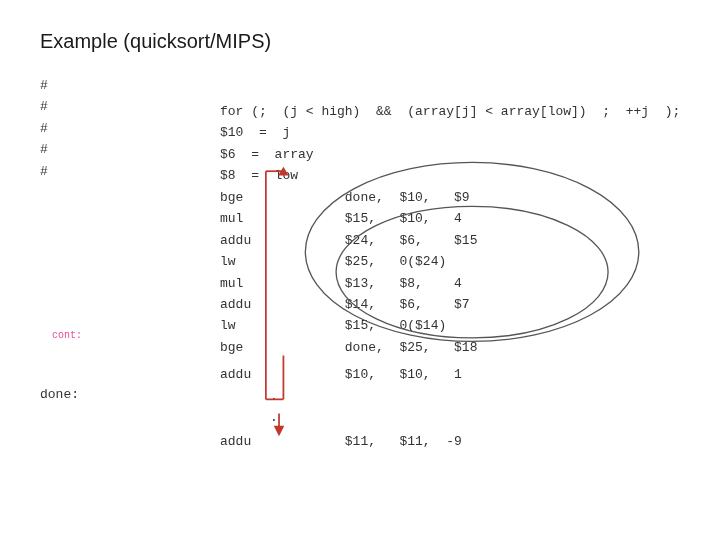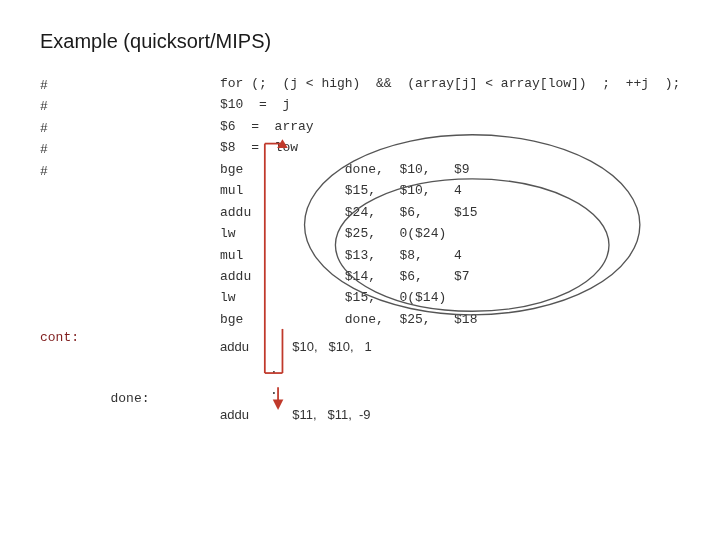--- a/index.html
+++ b/index.html
@@ -33,49 +33,48 @@
     .hash-labels {
       font-family: 'Courier New', Courier, monospace;
       font-size: 13px;
       color: #333;
       line-height: 1.65;
       padding-top: 2px;
     }
 
     .cont-label {
       font-family: 'Courier New', Courier, monospace;
-      font-size: 13px;
-      color: #7f1d1d;
+      font-size: 10px;
+      color: #ec4899;
       margin-top: 148px;
-      margin-left: 0px;
+      margin-left: 12px;
     }
 
     .done-label {
       font-family: 'Courier New', Courier, monospace;
       font-size: 13px;
       color: #333;
       margin-top: 46px;
-      text-align: center;
     }
 
     .code-col {
       flex: 1;
       font-family: 'Courier New', Courier, monospace;
       font-size: 13px;
       color: #333;
       line-height: 1.65;
       position: relative;
     }
 
     .code-line {
       white-space: pre;
     }
 
     .addu-line {
-      font-family: Liberation Sans, sans-serif;
+      font-family: Liberation Mono, monospace;
       font-size: 13px;
       color: #333;
       white-space: pre;
     }
 
     
     .svg-overlay {
       position: absolute;
       top: 0;
       left: 0;
@@ -96,21 +95,21 @@
       <div>#</div>
       <div>#</div>
       <div>#</div>
       <div>#</div>
       <div>#</div>
     </div>
     <div class="cont-label">cont:</div>
     <div class="done-label">done:</div>
   </div>
 
-  <div class="code-col" style="position:relative;">
+  <div class="code-col" style="position:relative;margin-top:28px;">
     <div class="code-line">for (;  (j &lt; high)  &amp;&amp;  (array[j] &lt; array[low])  ;  ++j  );</div>
     <div class="code-line">$10  =  j</div>
     <div class="code-line">$6  =  array</div>
     <div class="code-line">$8  =  low</div>
     <div class="code-line">bge             done,  $10,   $9</div>
     <div class="code-line">mul             $15,   $10,   4</div>
     <div class="code-line">addu            $24,   $6,    $15</div>
     <div class="code-line">lw              $25,   0($24)</div>
     <div class="code-line">mul             $13,   $8,    4</div>
     <div class="code-line">addu            $14,   $6,    $7</div>

